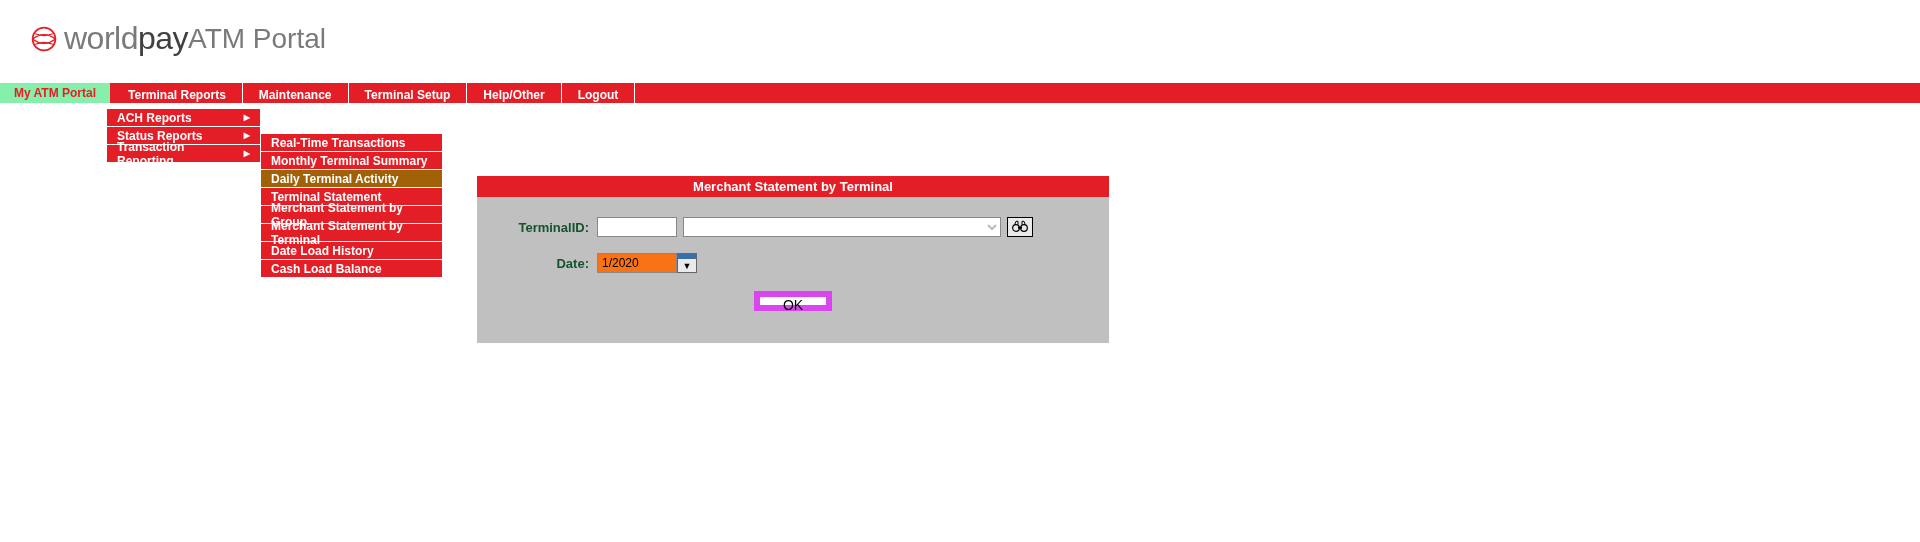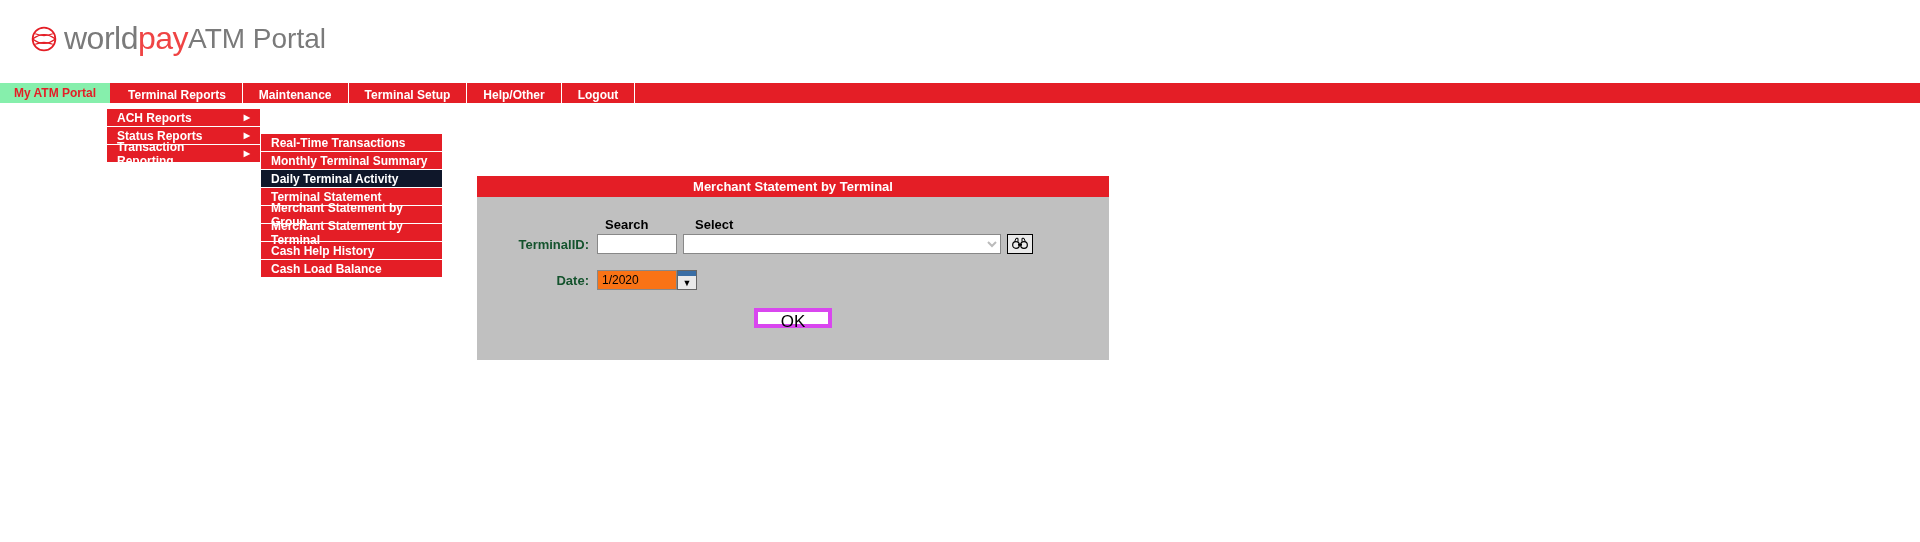--- a/index.html
+++ b/index.html
@@ -26,21 +26,21 @@
   }
   .wp-world {
     font-size: 32px;
     font-weight: 400;
     color: #7a7a7a;
     letter-spacing: -0.5px;
   }
   .wp-pay {
     font-size: 32px;
     font-weight: 400;
-    color: #ef4444;
+    color: #404040;
     letter-spacing: -0.5px;
   }
   .wp-atm {
     font-size: 28px;
     font-weight: 400;
     color: #7a7a7a;
     margin-left: 0;
   }
 
   
@@ -109,21 +109,21 @@
     font-size: 12px;
     font-weight: bold;
     padding: 3px 10px;
     border-bottom: 1px solid #fff;
     cursor: pointer;
     height: 18px;
     display: flex;
     align-items: center;
   }
   .submenu2 .sm2-item.highlight {
-    background: #0f172a;
+    background: #a16207;
   }
 
   
   .panel {
     position: absolute;
     left: 477px;
     top: 176px;
     width: 632px;
     background: #c0c0c0;
     padding-bottom: 20px;
@@ -227,22 +227,22 @@
   }
 
   .ok-row {
     text-align: center;
     margin-top: 18px;
   }
   .ok-btn {
     width: 78px;
     height: 20px;
     background: #fff;
-    border: 4px solid #d946ef;
-    font-size: 17px;
+    border: 6px solid #d946ef;
+    font-size: 14px;
     cursor: pointer;
   }
 </style>
 </head>
 <body>
 
 <div class="logo-wrap">
   <div class="logo">
     <span class="globe">
       <svg viewBox="0 0 32 32">
@@ -283,32 +283,28 @@
   </div>
 </div>
 
 <div class="submenu2">
   <div class="sm2-item">Real-Time Transactions</div>
   <div class="sm2-item">Monthly Terminal Summary</div>
   <div class="sm2-item highlight">Daily Terminal Activity</div>
   <div class="sm2-item">Terminal Statement</div>
   <div class="sm2-item">Merchant Statement by Group</div>
   <div class="sm2-item">Merchant Statement by Terminal</div>
-  <div class="sm2-item">Cash Help History</div>
+  <div class="sm2-item">Date Load History</div>
   <div class="sm2-item">Cash Load Balance</div>
 </div>
 
 <div class="panel">
   <div class="panel-title">Merchant Statement by Terminal</div>
   <div class="form-area">
 
-    <div class="col-labels">
-      <div class="cl cl-search">Search</div>
-      <div class="cl cl-select">Select</div>
-    </div>
 
     <div class="row">
       <div class="lbl">TerminalID:</div>
       <input class="input-search" type="text" value="" style="">
       <select class="input-select">
         <option></option>
       </select>
       <div class="binoc-btn">
         <span>
           <svg viewBox="0 0 24 20">

